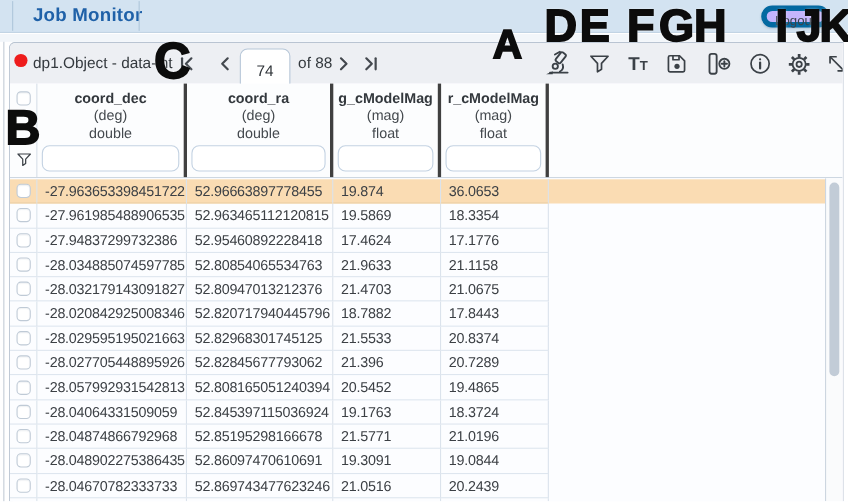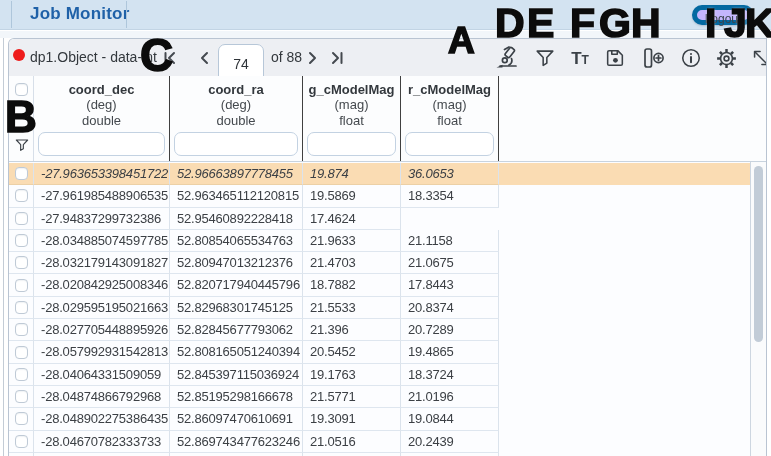--- a/index.html
+++ b/index.html
@@ -44,21 +44,21 @@
   .ibtn { width:26px; height:28px; display:flex; align-items:center; justify-content:center;
           background:none; border:none; cursor:pointer; padding:0; }
   .ibtn.wide { width:32px; }
   .tt-glyph { font-weight:700; color:#3b4147; font-size:17px; line-height:1; }
   .tt-glyph .small { font-size:12px; }
 
   
   .thead { position:relative; height:86px; flex:0 0 86px; background:#fcfdfe;
            display:flex; border-bottom:1px solid #c8d3de; }
   .cb-col { flex:0 0 25px; border-right:1px solid #d7dfe9; position:relative; }
-  .hcol { border-right:1px solid #404040; padding-top:6px; text-align:center; position:relative; }
+  .hcol { border-right:3px solid #404040; padding-top:6px; text-align:center; position:relative; }
   .hcol.c0 { flex:0 0 136px; } .hcol.c1 { flex:0 0 133px; }
   .hcol.c2 { flex:0 0 98px; }  .hcol.c3 { flex:0 0 98px; }
   .hfill { flex:1 1 auto; }
   .hname { font-size:13px; font-weight:700; color:#33383d; line-height:15px; }
   .hunit, .htype { font-size:13px; color:#44494e; line-height:16px; }
   .filter-input { position:absolute; left:4px; right:4px; bottom:5px; height:24px;
                   border:1px solid #c3d2e2; border-radius:7px; background:#fff;
                   font-size:12px; padding:0 5px; font-family:"Liberation Sans",sans-serif; color:#333; }
   .checkbox { display:inline-block; width:13px; height:13px; border:1px solid #bfcad6;
               border-radius:4px; background:#fff; box-shadow:inset 0 1px 1px rgba(120,140,160,.12); }
@@ -69,21 +69,21 @@
   .tbody { position:relative; flex:1 1 auto; overflow:hidden; background:#fcfdff; }
   .rows-wrap { position:absolute; left:0; top:1px; right:16px; }
   .trow { display:flex; height:22.3px; cursor:pointer; }
   .trow .cbc { flex:0 0 25px; border-right:1px solid #dbe3ec; border-bottom:1px solid #dee6ef;
                display:flex; align-items:center; justify-content:center; }
   .cell { font-size:13px; letter-spacing:-0.2px; color:#3c4045; padding:3px 0 0 7px;
           border-right:1px solid #dbe3ec; border-bottom:1px solid #dee6ef; white-space:nowrap; overflow:hidden; }
   .cell.c0 { flex:0 0 136px; } .cell.c1 { flex:0 0 133px; }
   .cell.c2 { flex:0 0 98px; }  .cell.c3 { flex:0 0 98px; }
   .cell.fill { flex:1 1 auto; border-right:none; border-bottom:none; }
-  .trow.selected { background:var(--highlight,#fadcb3);font-style:italic; }
+  .trow.selected { background:var(--highlight,#fadcb3); }
   .trow.selected .cell, .trow.selected .cbc { border-bottom-color:#ecd0a6; }
 
   
   .vscroll { position:absolute; right:0; top:0; bottom:0; width:16px; background:#fafbfc;
              border-left:1px solid #cdd6e0; }
   .vthumb { position:absolute; left:3px; top:4px; width:9px; height:176px; border-radius:5px;
             background:#c2ccd7; cursor:grab; }
 
   
   .ann { position:absolute; font-weight:700; color:#0c0c0c; line-height:1;
@@ -273,20 +273,21 @@
             <div class="cell c3">18.3354</div>
             <div class="cell fill"></div>
           </div>
           <div class="trow">
             <div class="cbc">
               <span class="checkbox"></span>
             </div>
             <div class="cell c0">-27.94837299732386</div>
             <div class="cell c1">52.95460892228418</div>
             <div class="cell c2">17.4624</div>
+            <div class="cell c3">17.1776</div>
             <div class="cell fill"></div>
           </div>
           <div class="trow">
             <div class="cbc">
               <span class="checkbox"></span>
             </div>
             <div class="cell c0">-28.034885074597785</div>
             <div class="cell c1">52.80854065534763</div>
             <div class="cell c2">21.9633</div>
             <div class="cell c3">21.1158</div>

